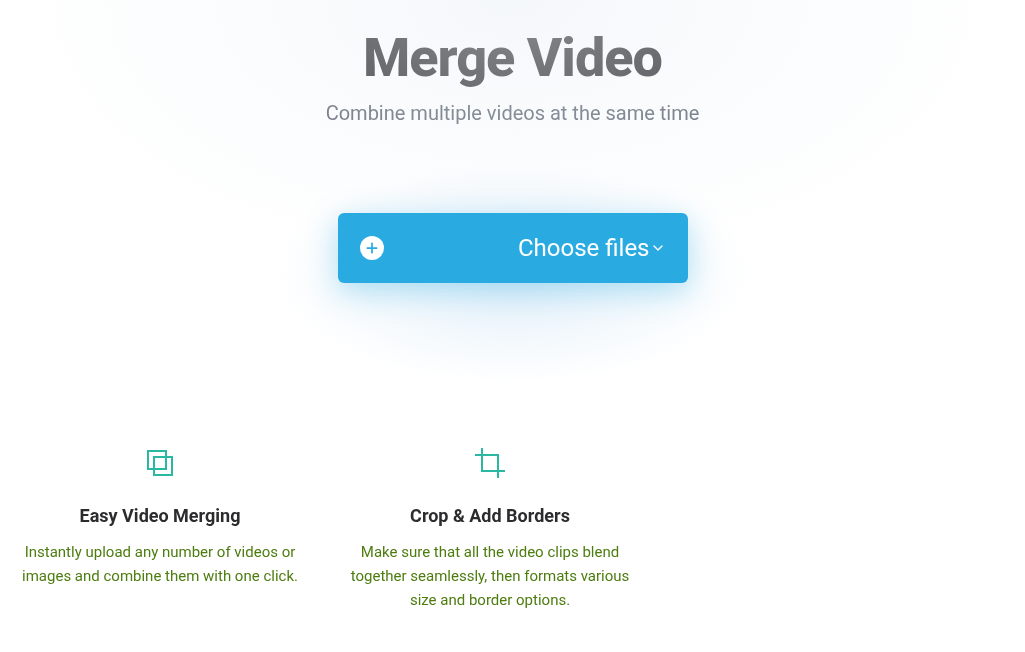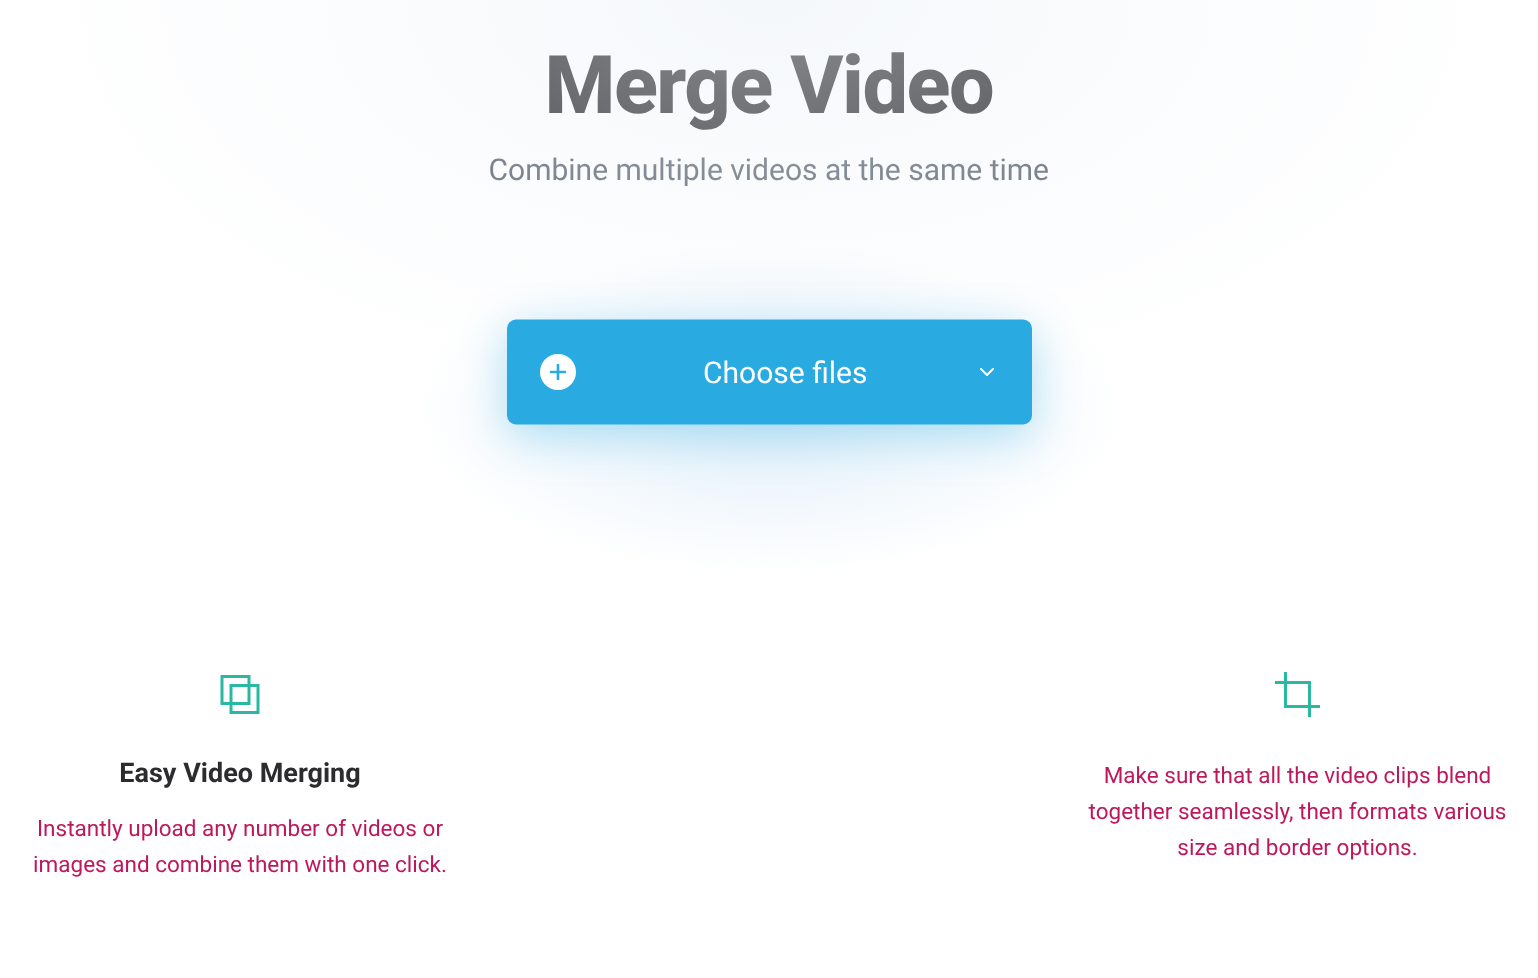--- a/index.html
+++ b/index.html
@@ -79,35 +79,35 @@
     align-items: center;
     justify-content: center;
     flex-shrink: 0;
   }
   .plus-circle svg {
     width: 14px;
     height: 14px;
   }
   .choose-label {
     color: #ffffff;
-    font-size: 20px;
+    font-size: 24px;
     margin-left: 14px;
     font-weight: 400;
     flex: 1;
-    text-align: center;
+    text-align: right;
   }
   .chevron {
     width: 16px;
     height: 16px;
     color: #ffffff;
     flex-shrink: 0;
   }
   .features {
     display: flex;
-    justify-content: space-between;
+    justify-content: flex-start;
     padding: 0 10px;
     margin-top: 160px;
     gap: 30px;
   }
   .feature {
     flex: 1;
     text-align: center;
     max-width: 300px;
   }
   .feature-icon {
@@ -123,21 +123,21 @@
     stroke-width: 2;
   }
   .feature-title {
     font-size: 18px;
     font-weight: 700;
     color: #2c2c2e;
     margin-bottom: 14px;
   }
   .feature-desc {
     font-size: 15px;
-    color: #be185d;
+    color: #4d7c0f;
     line-height: 1.6;
     padding: 0 8px;
   }
 </style>
 </head>
 <body>
 
 <div class="hero">
   <div class="hero-bg"></div>
   <h1 class="title">Merge Video</h1>
@@ -174,17 +174,18 @@
     <div class="feature-desc">Instantly upload any number of videos or images and combine them with one click.</div>
   </div>
 
   <div class="feature">
     <div class="feature-icon">
       <svg width="36" height="36" viewBox="0 0 36 36">
         <path d="M10 3 L10 26 L33 26"></path>
         <path d="M3 10 L26 10 L26 33"></path>
       </svg>
     </div>
+    <div class="feature-title">Crop &amp; Add Borders</div>
     <div class="feature-desc">Make sure that all the video clips blend together seamlessly, then formats various size and border options.</div>
   </div>
 
 
 </div>
 
 </body></html>

